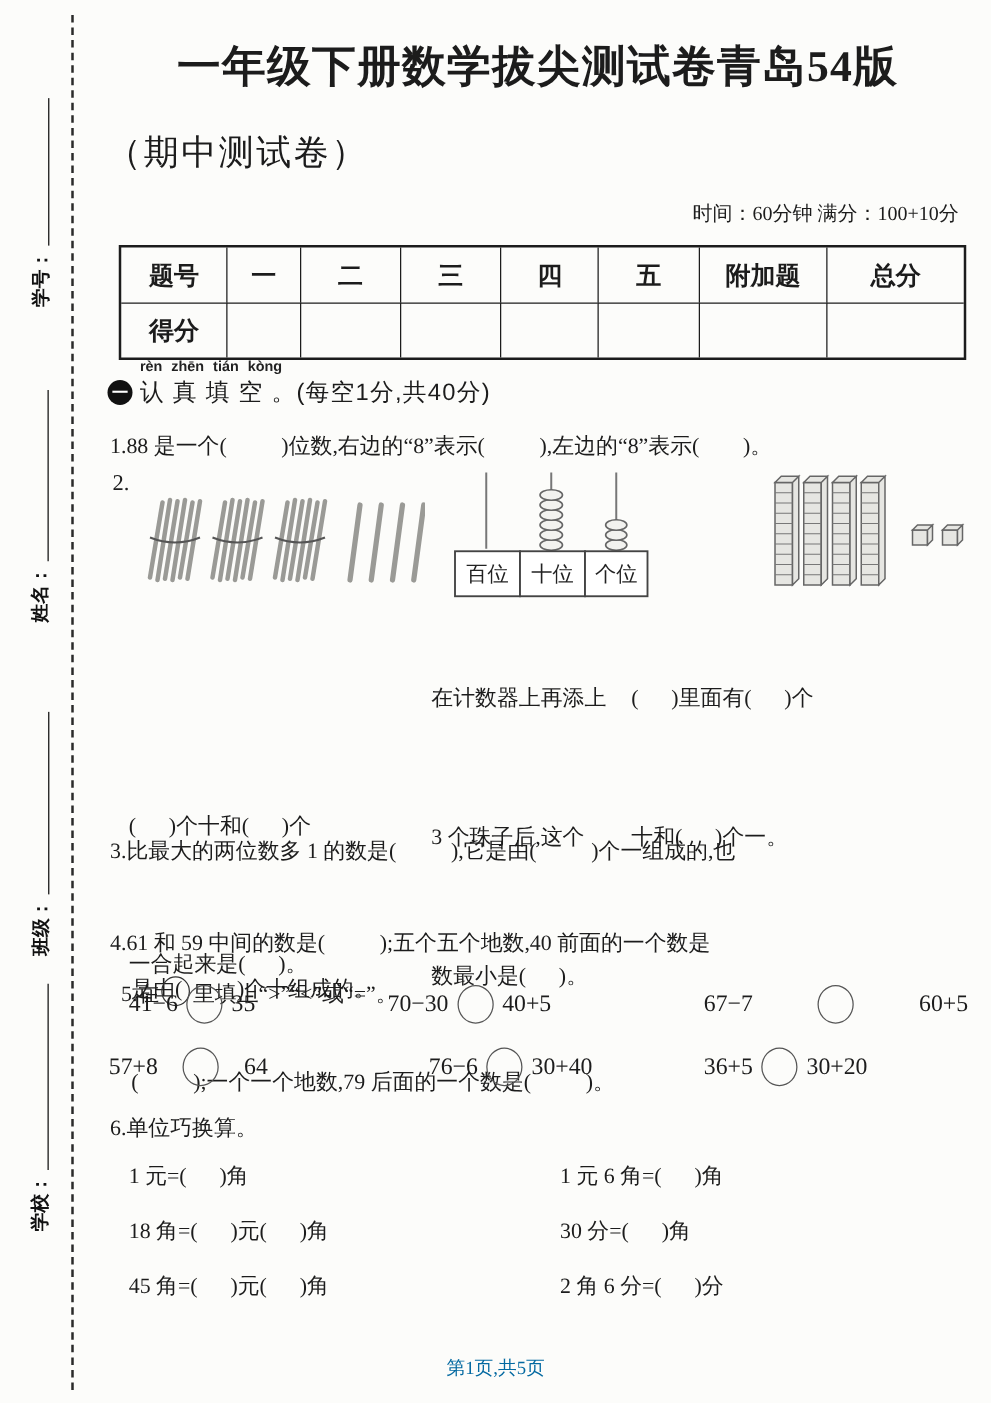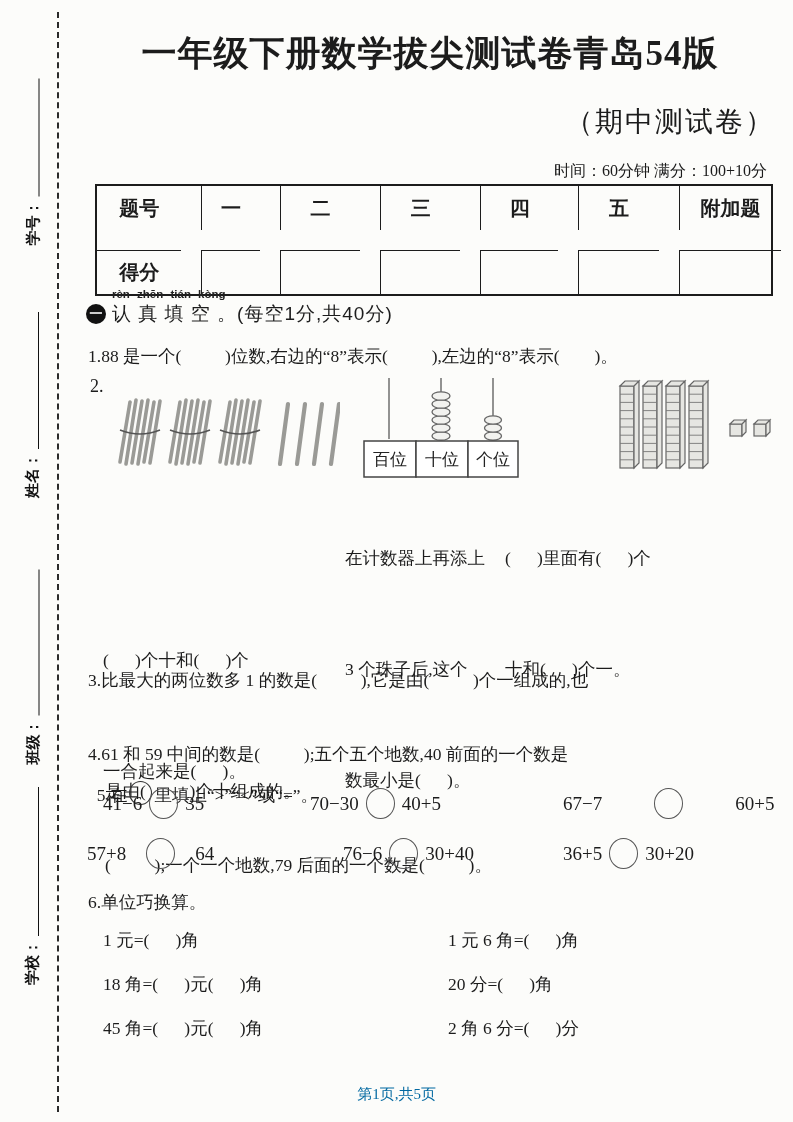--- a/index.html
+++ b/index.html
@@ -22,36 +22,36 @@
     font-size:15px;font-weight:600;color:#111;white-space:nowrap;
   }
   .side-field .blank{flex:1;border-bottom:1.6px solid #111;margin:0 0 3px 4px;}
 
   
   .paper-title{
     left:85px;top:30px;width:690px;text-align:center;
     font-size:35px;font-weight:700;letter-spacing:1px;
   }
   .paper-subtitle{
-    left:85px;top:103px;width:690px;text-align:right;
+    left:85px;top:103px;width:690px;text-align:left;
     font-size:28px;font-weight:400;letter-spacing:2px;
   }
   .paper-meta{
     left:85px;top:161px;width:682px;text-align:right;font-size:16px;
   }
 
   
   .score-table{
-    left:95px;top:184px;width:674px;
+    left:95px;top:196px;width:674px;
     display:grid;
     grid-template-columns:12.5% 8.7% 11.9% 11.9% 11.6% 11.9% 15.2% 16.3%;
     grid-auto-rows:44px;
     border:2px solid #1c1c1c;
     font-family:"Liberation Sans","DejaVu Sans",sans-serif;
-    font-size:20px;font-weight:700;gap:20px;
+    font-size:20px;font-weight:700;
   }
   .score-table .cell{
     display:flex;align-items:center;justify-content:center;
     border-left:1.5px solid #1c1c1c;border-top:1.5px solid #1c1c1c;
   }
   .score-table .cell.c0{border-left:none;}
   .score-table .cell.r0{border-top:none;}
 
   
   .pinyin{
@@ -292,17 +292,17 @@
 <div class="abs cmp" style="left:563px;top:838px;">
   <span>36+5</span>
   <span class="circle"></span>
   <span>30+20</span>
 </div>
 
 <div class="abs q" style="left:88px;top:884px;">6.单位巧换算。</div>
 <div class="abs q" style="left:103px;top:922px;width:340px;">1 元=(      )角</div>
 <div class="abs q" style="left:448px;top:922px;width:330px;">1 元 6 角=(      )角</div>
 <div class="abs q" style="left:103px;top:966px;width:340px;">18 角=(      )元(      )角</div>
-<div class="abs q" style="left:448px;top:966px;width:330px;">20 分=(      )角</div>
+<div class="abs q" style="left:448px;top:966px;width:330px;">30 分=(      )角</div>
 <div class="abs q" style="left:103px;top:1010px;width:340px;">45 角=(      )元(      )角</div>
 <div class="abs q" style="left:448px;top:1010px;width:330px;">2 角 6 分=(      )分</div>
 
 <div class="abs footer">第1页,共5页</div>
 
 </body></html>

